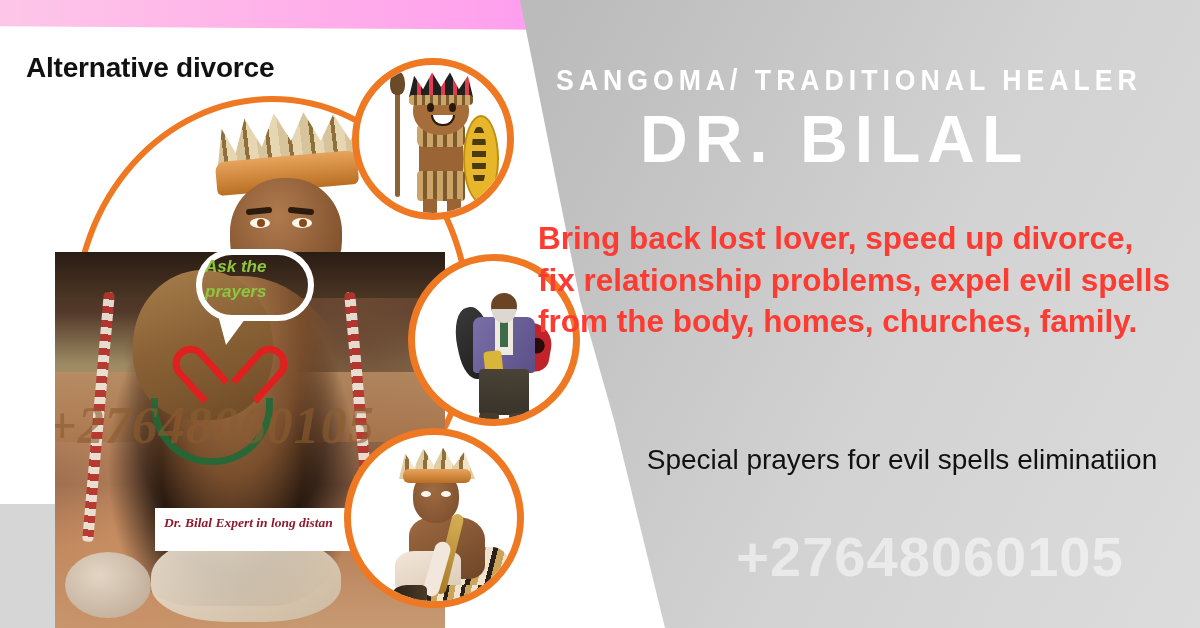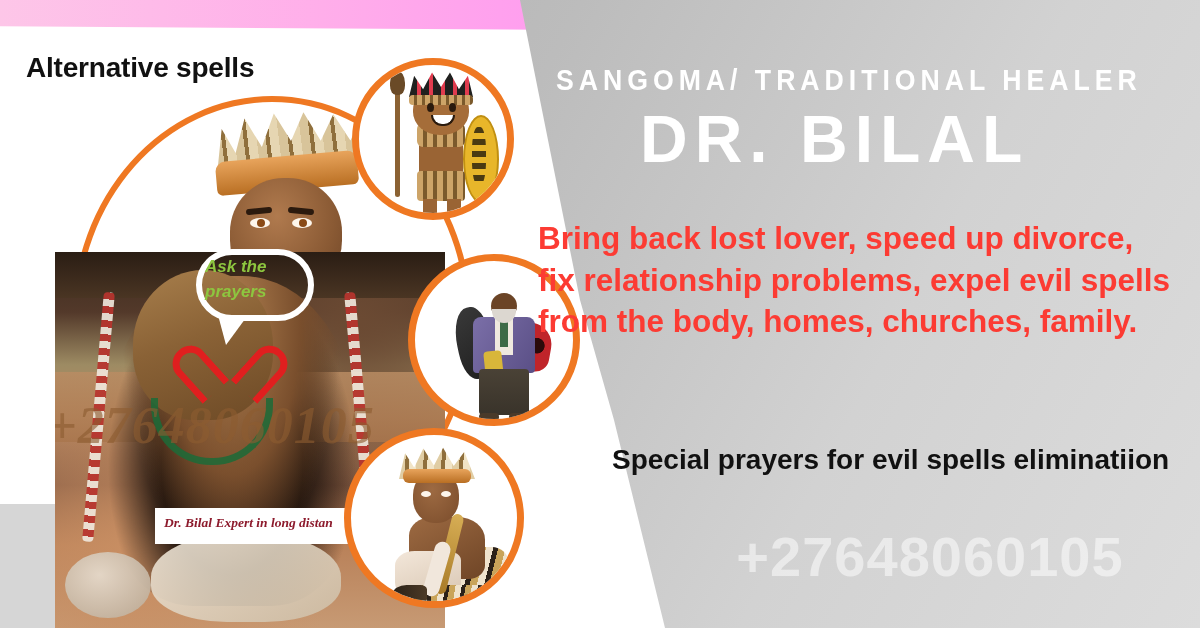--- a/index.html
+++ b/index.html
@@ -137,21 +137,21 @@
     content:"";position:absolute;top:0;width:36px;height:56px;
     border:7px solid #e01f1f;border-bottom:none;
     border-radius:22px 22px 0 0;box-sizing:border-box;
   }
   .heart::before{left:2px;transform:rotate(-42deg);transform-origin:50% 100%;}
   .heart::after{left:30px;transform:rotate(42deg);transform-origin:50% 100%;}
 
   
   .caption{
     position:absolute;left:155px;top:508px;width:240px;
-    background:#ffffff;padding:5px 7px 11px 9px;box-sizing:border-box;
+    background:#ffffff;padding:5px 7px 18px 9px;box-sizing:border-box;
     font-size:13.5px;font-weight:700;font-style:italic;
     color:#8d1b2d;line-height:1.5;
     font-family:"Liberation Serif", serif;
     white-space:nowrap;overflow:hidden;
   }
 
   
   .sangoma{
     position:absolute;left:170px;top:108px;width:230px;height:190px;
   }
@@ -276,41 +276,41 @@
     font-size:66px;font-weight:700;color:#ffffff;
     letter-spacing:7px;white-space:nowrap;line-height:1.0;
   }
   .redtext{
     position:absolute;left:538px;top:218px;width:640px;
     font-size:31.5px;font-weight:700;color:#fc3b33;
     text-align:left;line-height:1.32;
   }
   .blacktext{
     position:absolute;left:612px;top:442px;width:580px;
-    font-size:28px;font-weight:700;color:#111111;
-    line-height:1.32;
+    font-size:28px;font-weight:400;color:#111111;
+    text-align:center;line-height:1.32;
   }
   .watermark-right{
     position:absolute;left:660px;top:524px;width:540px;
     font-size:56px;font-weight:700;color:rgba(255,255,255,.52);
     text-align:center;letter-spacing:1px;white-space:nowrap;
   }
 </style>
 </head>
 <body>
 
 <div class="poster">
 
   <div class="bar-pink"></div>
   <div class="bar-orange"></div>
 
   <div class="panel-gray"></div>
   <div class="panel-gray-bottom"></div>
 
-  <div class="alt-heading">Alternative spells</div>
+  <div class="alt-heading">Alternative divorce</div>
 
   <div class="oval-big"></div>
 
   <div class="sangoma">
     <div class="feathers"></div>
     <div class="headband"></div>
     <div class="shoulder"></div>
     <div class="sash"></div>
     <div class="face">
       <div class="brow-l"></div>

